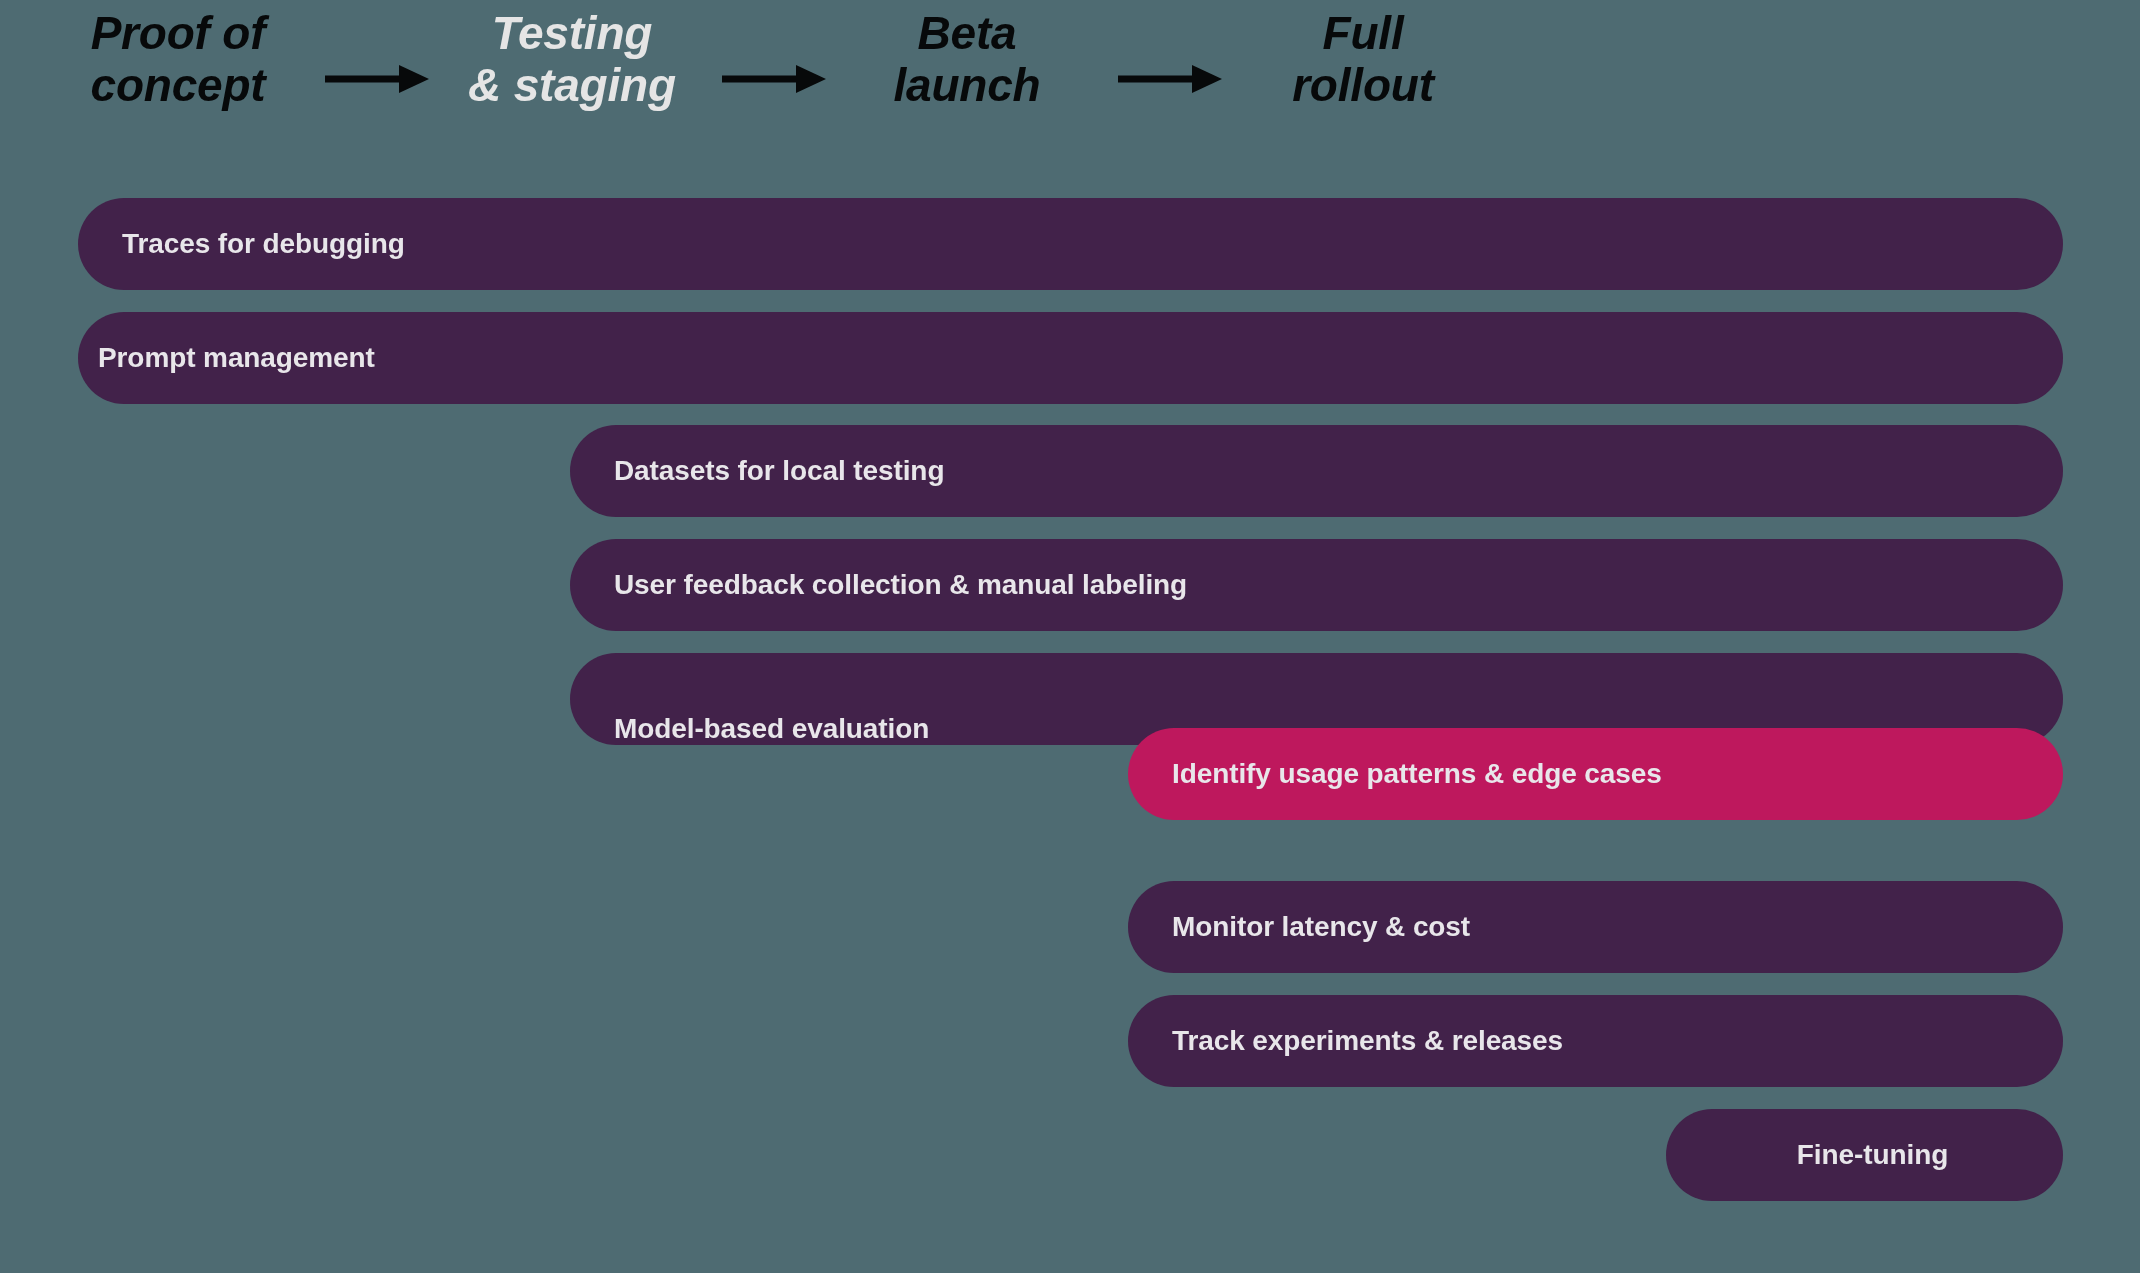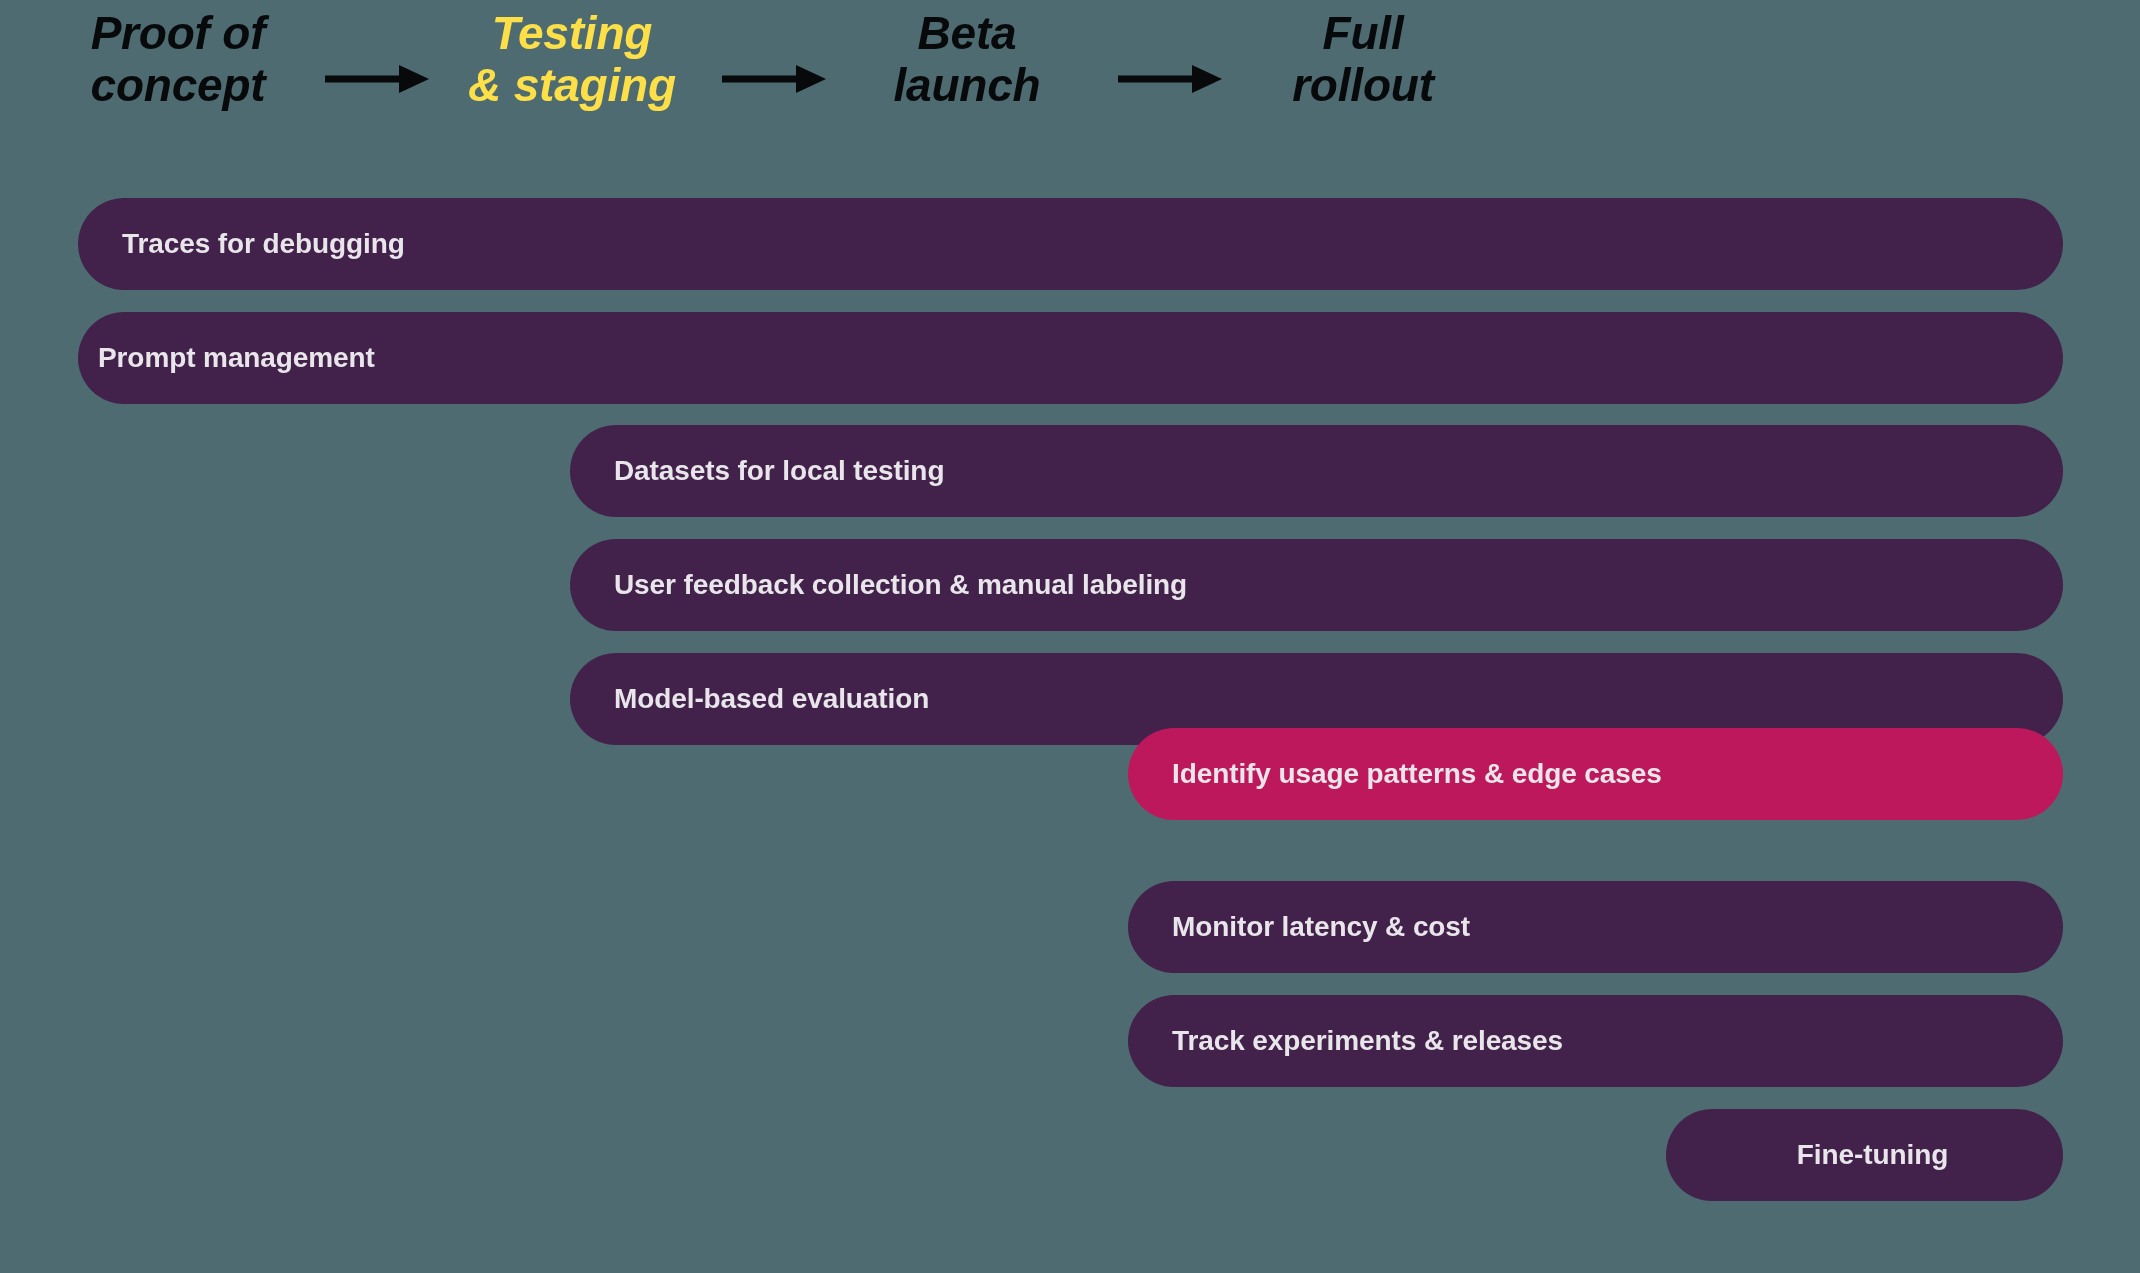--- a/index.html
+++ b/index.html
@@ -84,21 +84,21 @@
   }
 </style>
 </head>
 <body>
 
 <div id="stage">
 
   <div id="phase-row">
       <div class="phase" style="left: 13px; width: 330px; color: rgb(7, 9, 10);">Proof of
 concept</div>
-      <div class="phase" style="left: 407px; width: 330px; color: #fde047;">Testing
+      <div class="phase" style="left: 407px; width: 330px; color: #e5e5e5;">Testing
 &amp; staging</div>
       <div class="phase" style="left: 802px; width: 330px; color: rgb(7, 9, 10);">Beta
 launch</div>
       <div class="phase" style="left: 1198px; width: 330px; color: rgb(7, 9, 10);">Full
 rollout</div>
       <div class="phase-arrow" style="left: 325px; width: 104px;">
         <svg width="104" height="34" viewBox="0 0 104 34">
           <line x1="0" y1="17" x2="78" y2="17" stroke="#07090a" stroke-width="7"></line>
           <polygon points="74,3 104,17 74,31" fill="#07090a"></polygon>
         </svg>
@@ -123,21 +123,21 @@
       </div>
       <div class="bar" style="left: 78px; top: 312px; width: 1985px; background: rgb(66, 34, 74);">
         <span class="bar-label" style="color: rgb(232, 230, 234); padding-left: 20px;">Prompt management</span>
       </div>
       <div class="bar" style="left: 570px; top: 425px; width: 1493px; background: rgb(66, 34, 74);">
         <span class="bar-label" style="color: rgb(232, 230, 234);">Datasets for local testing</span>
       </div>
       <div class="bar" style="left: 570px; top: 539px; width: 1493px; background: rgb(66, 34, 74);">
         <span class="bar-label" style="color: rgb(232, 230, 234);">User feedback collection &amp; manual labeling</span>
       </div>
-      <div class="bar" style="left: 570px; top: 653px; width: 1493px; background: rgb(66, 34, 74);">
+      <div class="bar" style="left: 570px; top: 653px; width: 1493px; background: rgb(66, 34, 74); align-items: flex-end;">
         <span class="bar-label" style="color: rgb(232, 230, 234);">Model-based evaluation</span>
       </div>
       <div class="bar" style="left: 1128px; top: 728px; width: 935px; background: #be185d;">
         <span class="bar-label" style="color: rgb(232, 230, 234);">Identify usage patterns &amp; edge cases</span>
       </div>
       <div class="bar" style="left: 1128px; top: 881px; width: 935px; background: rgb(66, 34, 74);">
         <span class="bar-label" style="color: rgb(232, 230, 234);">Monitor latency &amp; cost</span>
       </div>
       <div class="bar" style="left: 1128px; top: 995px; width: 935px; background: rgb(66, 34, 74);">
         <span class="bar-label" style="color: rgb(232, 230, 234);">Track experiments &amp; releases</span>

